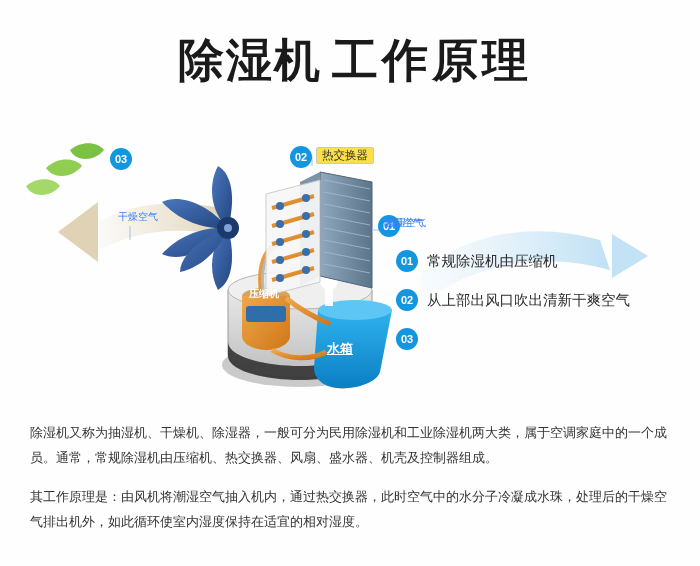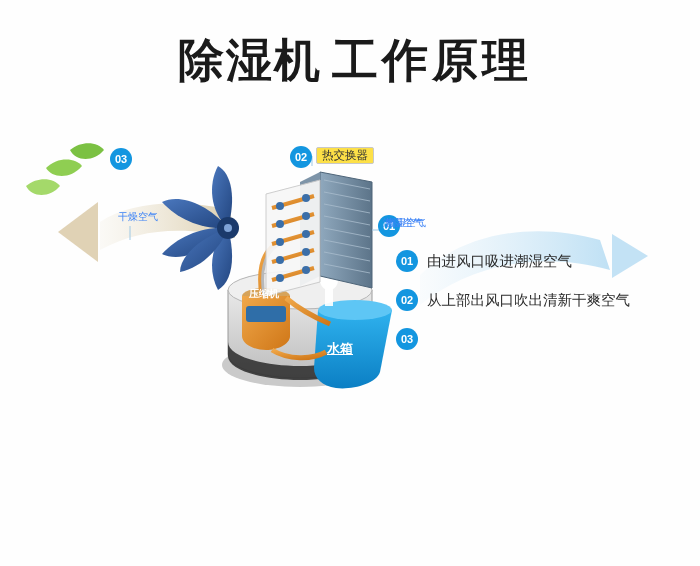--- a/index.html
+++ b/index.html
@@ -292,25 +292,29 @@
 
     <div class="white-label" style="left:249px; top:177px; font-size:10px;">压缩机</div>
     <div class="white-label" style="left:327px; top:230px; font-size:13px;text-decoration:underline;">水箱</div>
   </div>
 
   <div class="plain-label" style="left:386px; top:216px;">潮湿空气</div>
 
   <div class="legend">
     <div class="legend-row">
       <span class="legend-badge">01</span>
-      <span class="legend-text">由进风口吸进潮湿空气</span>
+      <span class="legend-text">常规除湿机由压缩机</span>
     </div>
     <div class="legend-row">
       <span class="legend-badge">02</span>
       <span class="legend-text">从上部出风口吹出清新干爽空气</span>
     </div>
     <div class="legend-row">
       <span class="legend-badge">03</span>
     </div>
   </div>
 
+  <div class="desc">
+    <p class="p1">除湿机又称为抽湿机、干燥机、除湿器，一般可分为民用除湿机和工业除湿机两大类，属于空调家庭中的一个成员。通常，常规除湿机由压缩机、热交换器、风扇、盛水器、机壳及控制器组成。</p>
+    <p class="p2">其工作原理是：由风机将潮湿空气抽入机内，通过热交换器，此时空气中的水分子冷凝成水珠，处理后的干燥空气排出机外，如此循环使室内湿度保持在适宜的相对湿度。</p>
+  </div>
 
 </div>
 
 </body></html>

